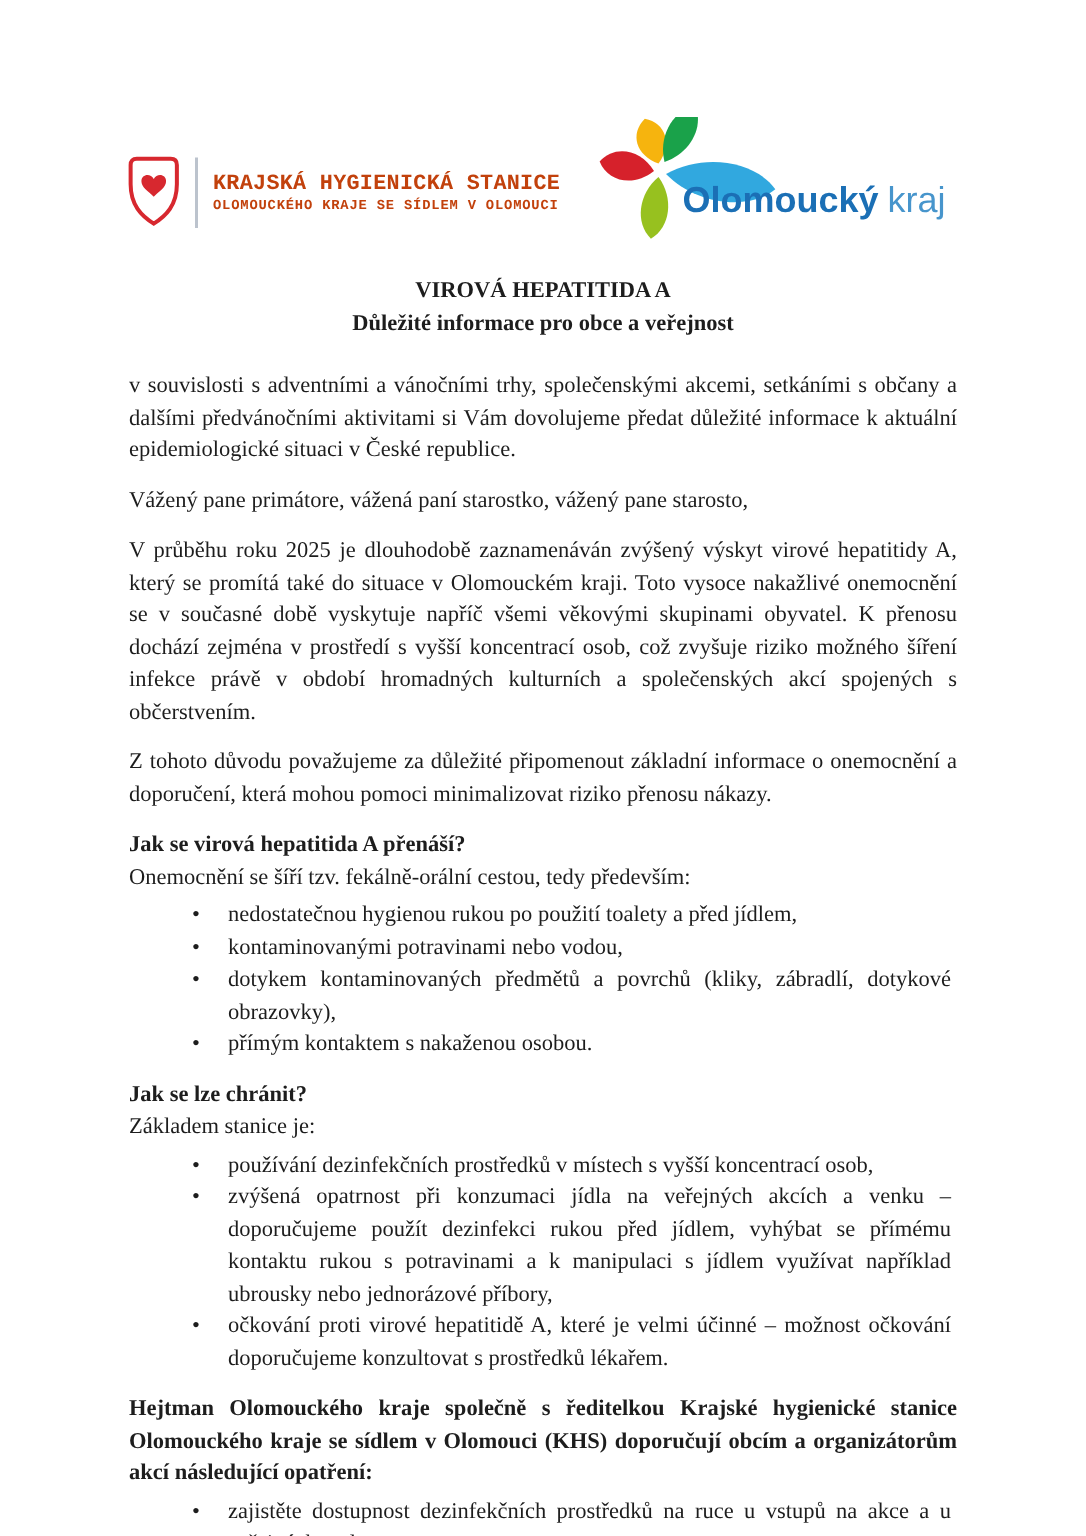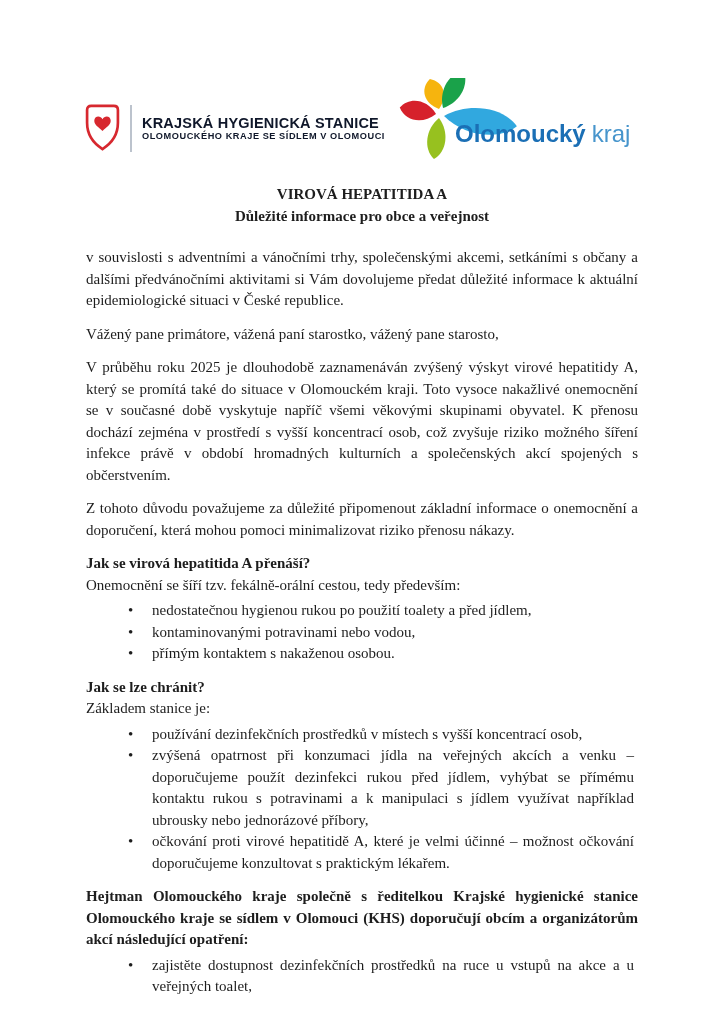--- a/index.html
+++ b/index.html
@@ -22,21 +22,21 @@
     top: 103px;
     display: flex;
     align-items: center;
   }
   .khs-divider {
     width: 2px;
     height: 47px;
     background: #bcc3cd;
     margin: 0 10px 0 9px;
   }
-  .khs-text { font-family: Liberation Sans, sans-serif; color: #0f172a; }
+  .khs-text { font-family: Liberation Mono, monospace; color: #c2410c; }
   .khs-line1 { font-weight: 700; font-size: 14.5px; letter-spacing: 0.2px; white-space: nowrap; }
   .khs-line2 { font-weight: 700; font-size: 9.2px; letter-spacing: 0.55px; white-space: nowrap; }
 
   .kraj-logo { position: absolute; left: 398px; top: 78px; width: 250px; height: 86px; }
   .flower { position: absolute; left: 0; top: 0; }
   .kraj-text {
     position: absolute;
     left: 57px;
     top: 42px;
     font-family: "Liberation Sans", sans-serif;
@@ -111,29 +111,30 @@
     <p>v souvislosti s adventními a vánočními trhy, společenskými akcemi, setkáními s občany a dalšími předvánočními aktivitami si Vám dovolujeme předat důležité informace k aktuální epidemiologické situaci v České republice.</p>
     <p>Vážený pane primátore, vážená paní starostko, vážený pane starosto,</p>
     <p>V průběhu roku 2025 je dlouhodobě zaznamenáván zvýšený výskyt virové hepatitidy A, který se promítá také do situace v Olomouckém kraji. Toto vysoce nakažlivé onemocnění se v současné době vyskytuje napříč všemi věkovými skupinami obyvatel. K přenosu dochází zejména v prostředí s vyšší koncentrací osob, což zvyšuje riziko možného šíření infekce právě v období hromadných kulturních a společenských akcí spojených s občerstvením.</p>
     <p>Z tohoto důvodu považujeme za důležité připomenout základní informace o onemocnění a doporučení, která mohou pomoci minimalizovat riziko přenosu nákazy.</p>
 
     <h3>Jak se virová hepatitida A přenáší?</h3>
     <p class="intro">Onemocnění se šíří tzv. fekálně-orální cestou, tedy především:</p>
     <ul>
       <li>nedostatečnou hygienou rukou po použití toalety a před jídlem,</li>
       <li>kontaminovanými potravinami nebo vodou,</li>
+      <li>dotykem kontaminovaných předmětů a povrchů (kliky, zábradlí, dotykové obrazovky),</li>
       <li>přímým kontaktem s nakaženou osobou.</li>
     </ul>
 
     <h3>Jak se lze chránit?</h3>
     <p class="intro">Základem stanice je:</p>
     <ul>
       <li>používání dezinfekčních prostředků v místech s vyšší koncentrací osob,</li>
       <li>zvýšená opatrnost při konzumaci jídla na veřejných akcích a venku – doporučujeme použít dezinfekci rukou před jídlem, vyhýbat se přímému kontaktu rukou s potravinami a k manipulaci s jídlem využívat například ubrousky nebo jednorázové příbory,</li>
-      <li>očkování proti virové hepatitidě A, které je velmi účinné – možnost očkování doporučujeme konzultovat s praktickým lékařem.</li>
+      <li>očkování proti virové hepatitidě A, které je velmi účinné – možnost očkování doporučujeme konzultovat s prostředků lékařem.</li>
     </ul>
 
     <h3 class="closing">Hejtman Olomouckého kraje společně s ředitelkou Krajské hygienické stanice Olomouckého kraje se sídlem v Olomouci (KHS) doporučují obcím a organizátorům akcí následující opatření:</h3>
     <ul>
       <li>zajistěte dostupnost dezinfekčních prostředků na ruce u vstupů na akce a u veřejných toalet,</li>
     </ul>
   </main>
 
 </div>
 

